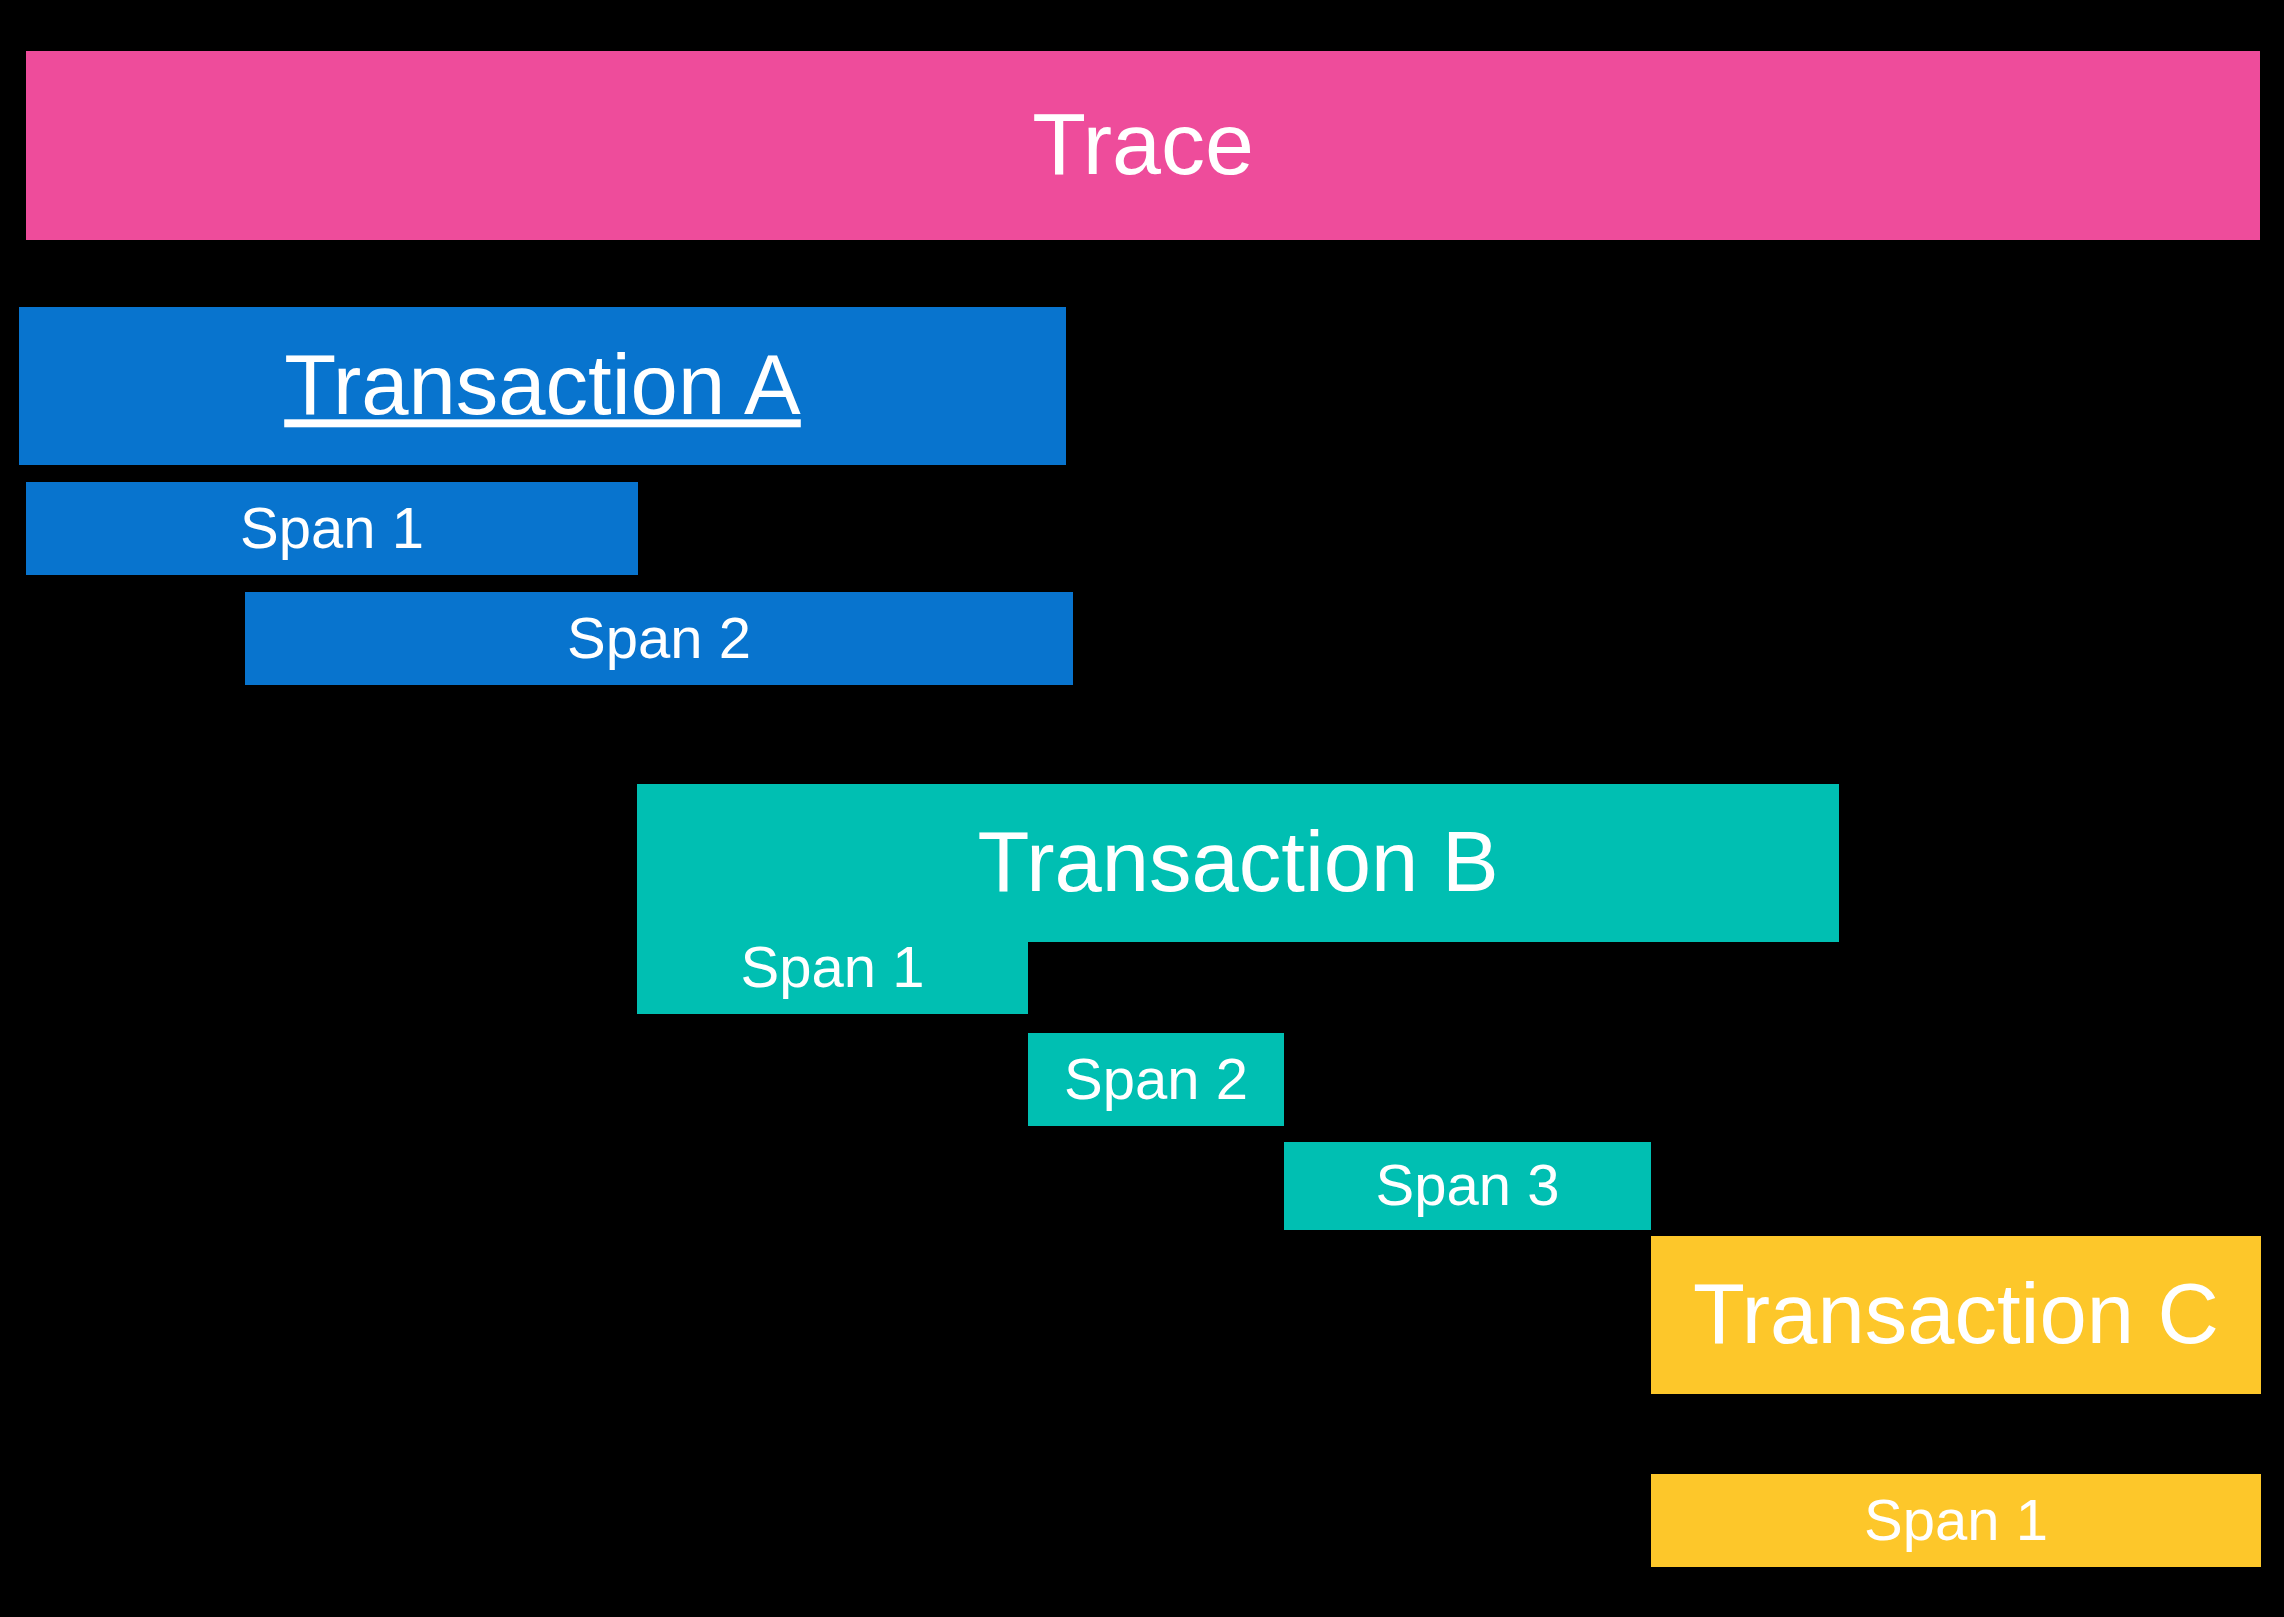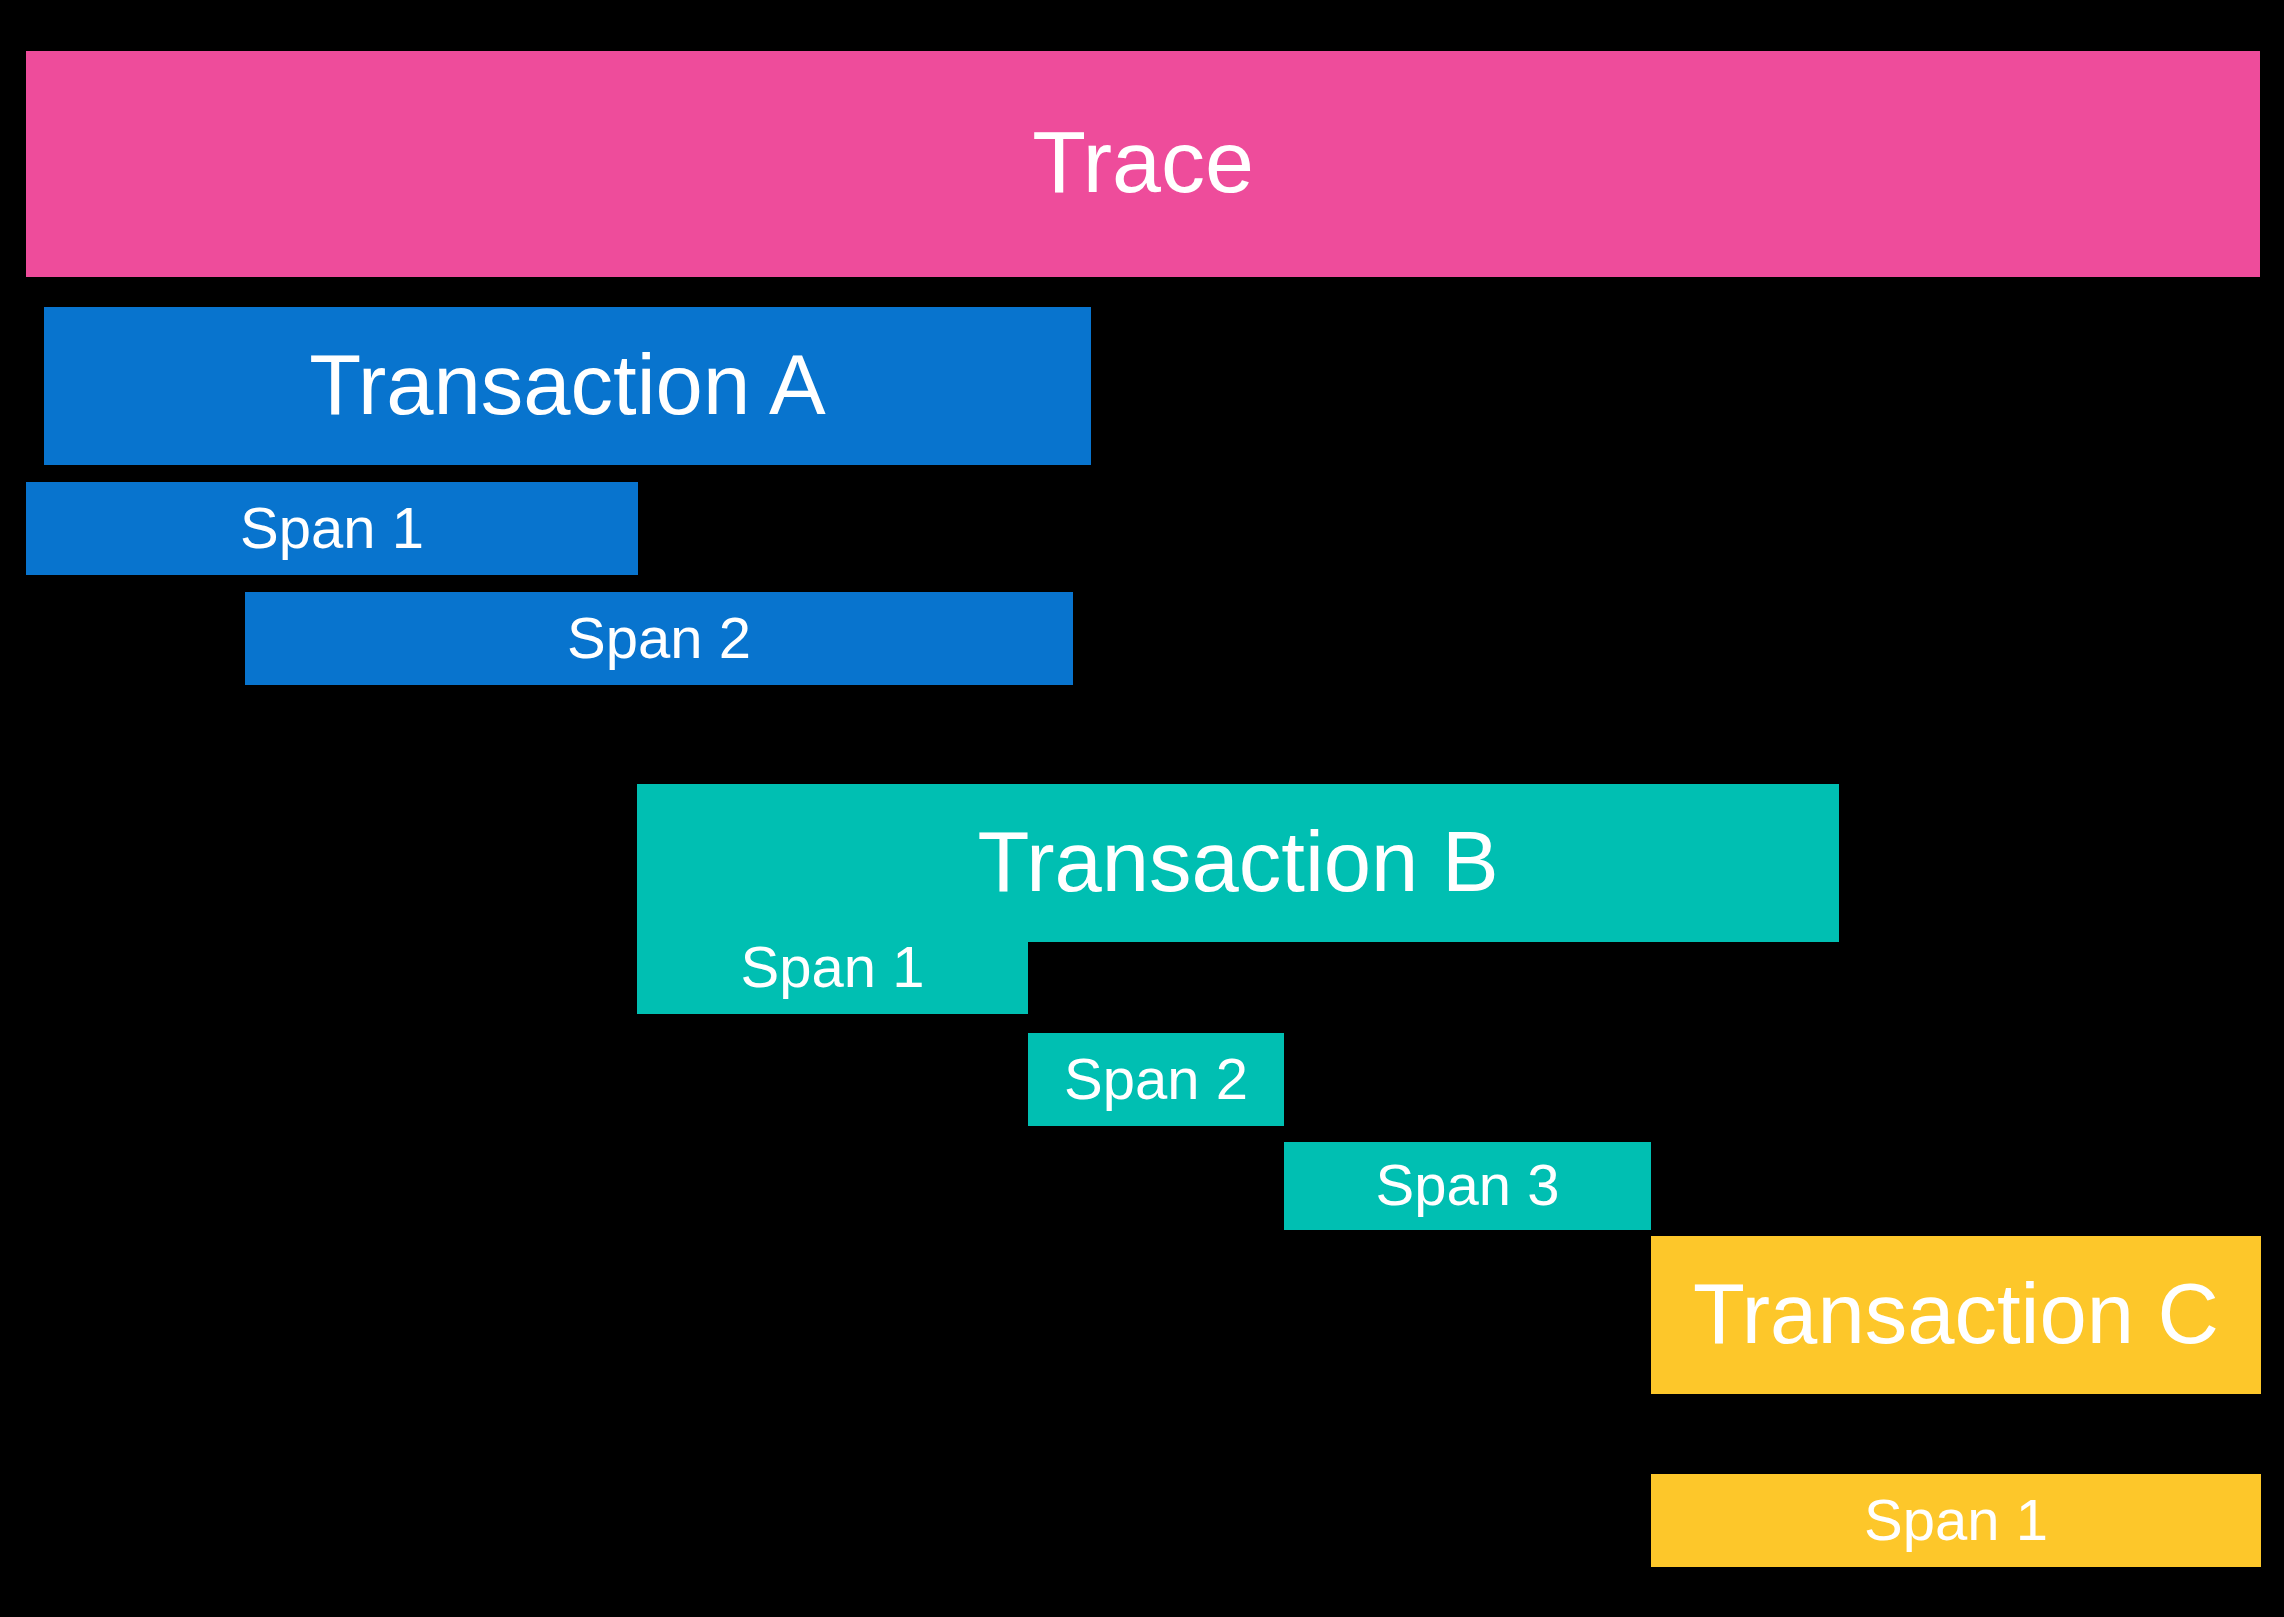--- a/index.html
+++ b/index.html
@@ -29,25 +29,25 @@
   .bar span {
     white-space: nowrap;
     line-height: 1;
     
     transform: translateY(-0.02em);
   }
 </style>
 </head>
 <body style="background: rgb(0, 0, 0);">
 
-<div class="bar bar--trace" style="left: 26px; top: 51px; width: 2234px; height: 226px; background: rgb(238, 76, 155);">
+<div class="bar bar--trace" style="left: 26px; top: 51px; width: 2234px; height: 189px; background: rgb(238, 76, 155);">
   <span>Trace</span>
 </div>
 
-<div class="bar bar--tx" style="left: 44px; top: 307px; width: 1047px; height: 158px; background: rgb(8, 116, 206);">
+<div class="bar bar--tx" style="left: 19px; top: 307px; width: 1047px; height: 158px; background: rgb(8, 116, 206); text-decoration: underline;">
   <span>Transaction A</span>
 </div>
 <div class="bar bar--span" style="left: 26px; top: 482px; width: 612px; height: 93px; background: rgb(8, 116, 206);">
   <span>Span 1</span>
 </div>
 <div class="bar bar--span" style="left: 245px; top: 592px; width: 828px; height: 93px; background: rgb(8, 116, 206);">
   <span>Span 2</span>
 </div>
 
 <div class="bar bar--tx" style="left: 637px; top: 784px; width: 1202px; height: 158px; background: rgb(0, 191, 178);">

